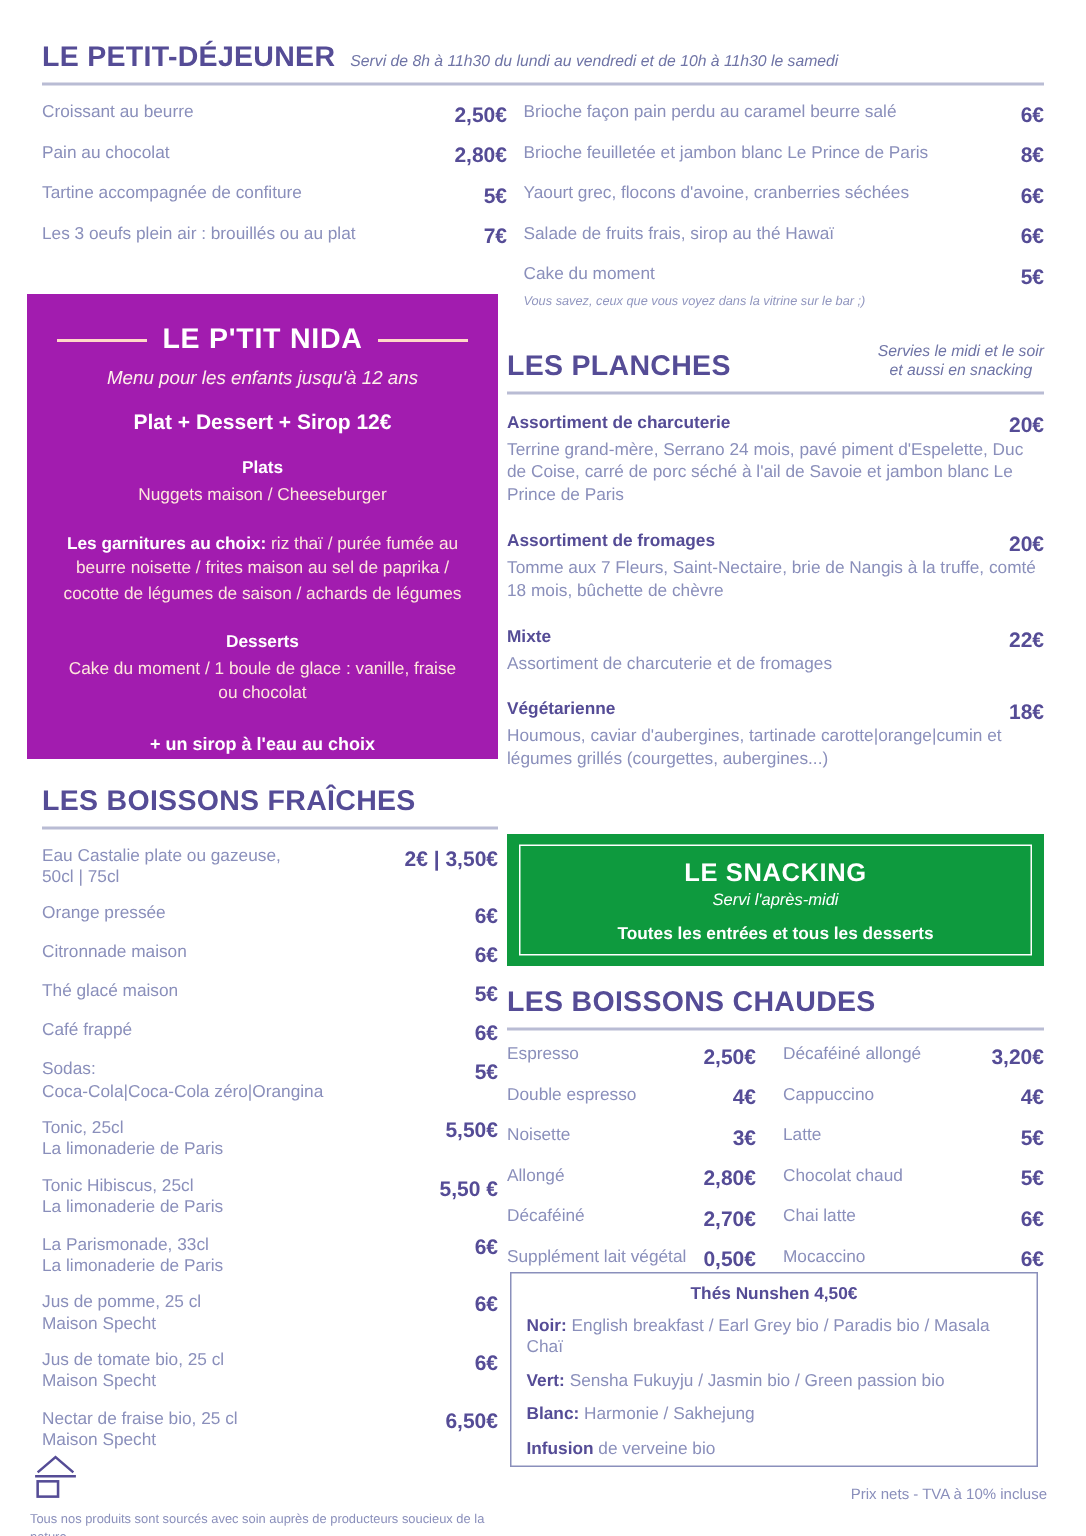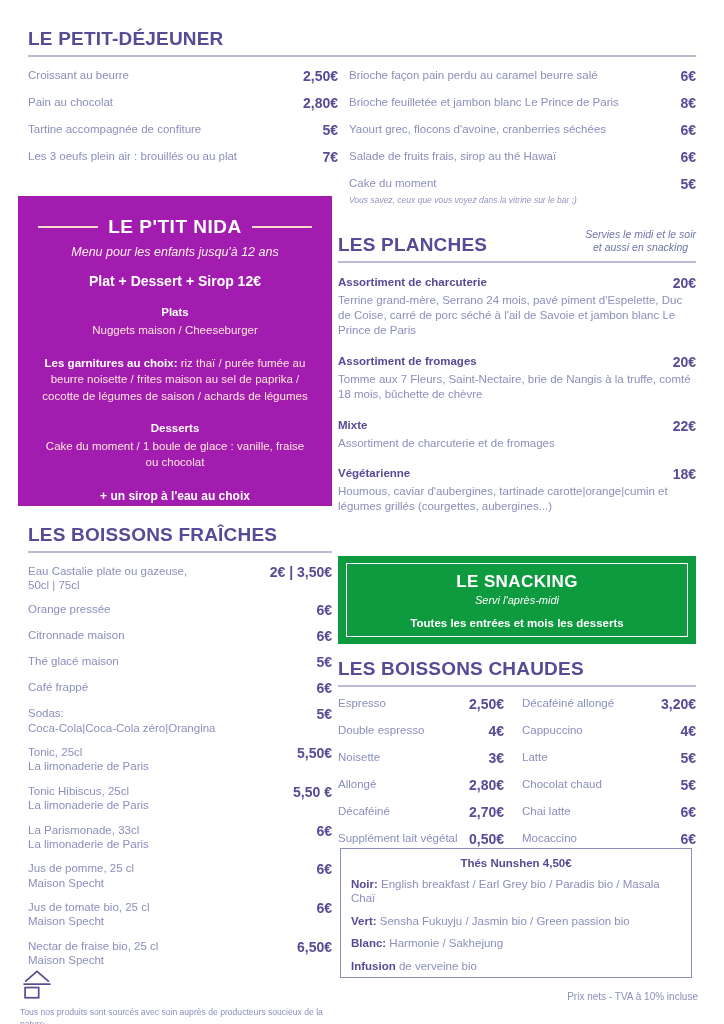--- a/index.html
+++ b/index.html
@@ -104,20 +104,21 @@
   #legal { position: absolute; right: 26px; top: 991px; font-size: 10px; color: #8a8fbb; padding-left: 24px; }
 </style>
 </head>
 <body>
 
 <div class="page">
 
   <section id="breakfast">
     <div class="head">
       <h1 class="sec-title">LE PETIT-DÉJEUNER</h1>
+      <span class="sec-sub">Servi de 8h à 11h30 du lundi au vendredi et de 10h à 11h30 le samedi</span>
     </div>
     <div class="rule"></div>
     <div class="cols">
       <div class="col-l" id="bf-left">
           <div class="row">
             <div class="nm">Croissant au beurre</div>
             <div class="pr">2,50€</div>
           </div>
           <div class="row">
             <div class="nm">Pain au chocolat</div>
@@ -212,21 +213,21 @@
           </div>
           <div class="desc">Houmous, caviar d'aubergines, tartinade carotte|orange|cumin et légumes grillés (courgettes, aubergines...)</div>
         </div>
       </div>
   </section>
 
   <section id="snacking">
     <div class="inner">
       <div class="t">LE SNACKING</div>
       <div class="s">Servi l'après-midi</div>
-      <div class="d">Toutes les entrées et mois les desserts</div>
+      <div class="d">Toutes les entrées et tous les desserts</div>
     </div>
   </section>
 
   <section id="cold">
     <h2 class="sec-title">LES BOISSONS FRAÎCHES</h2>
     <div class="rule"></div>
     <div class="items" id="cold-items">
         <div class="row">
           <div class="nm">Eau Castalie plate ou gazeuse,<br>50cl | 75cl</div>
           <div class="pr">2€ | 3,50€</div>

